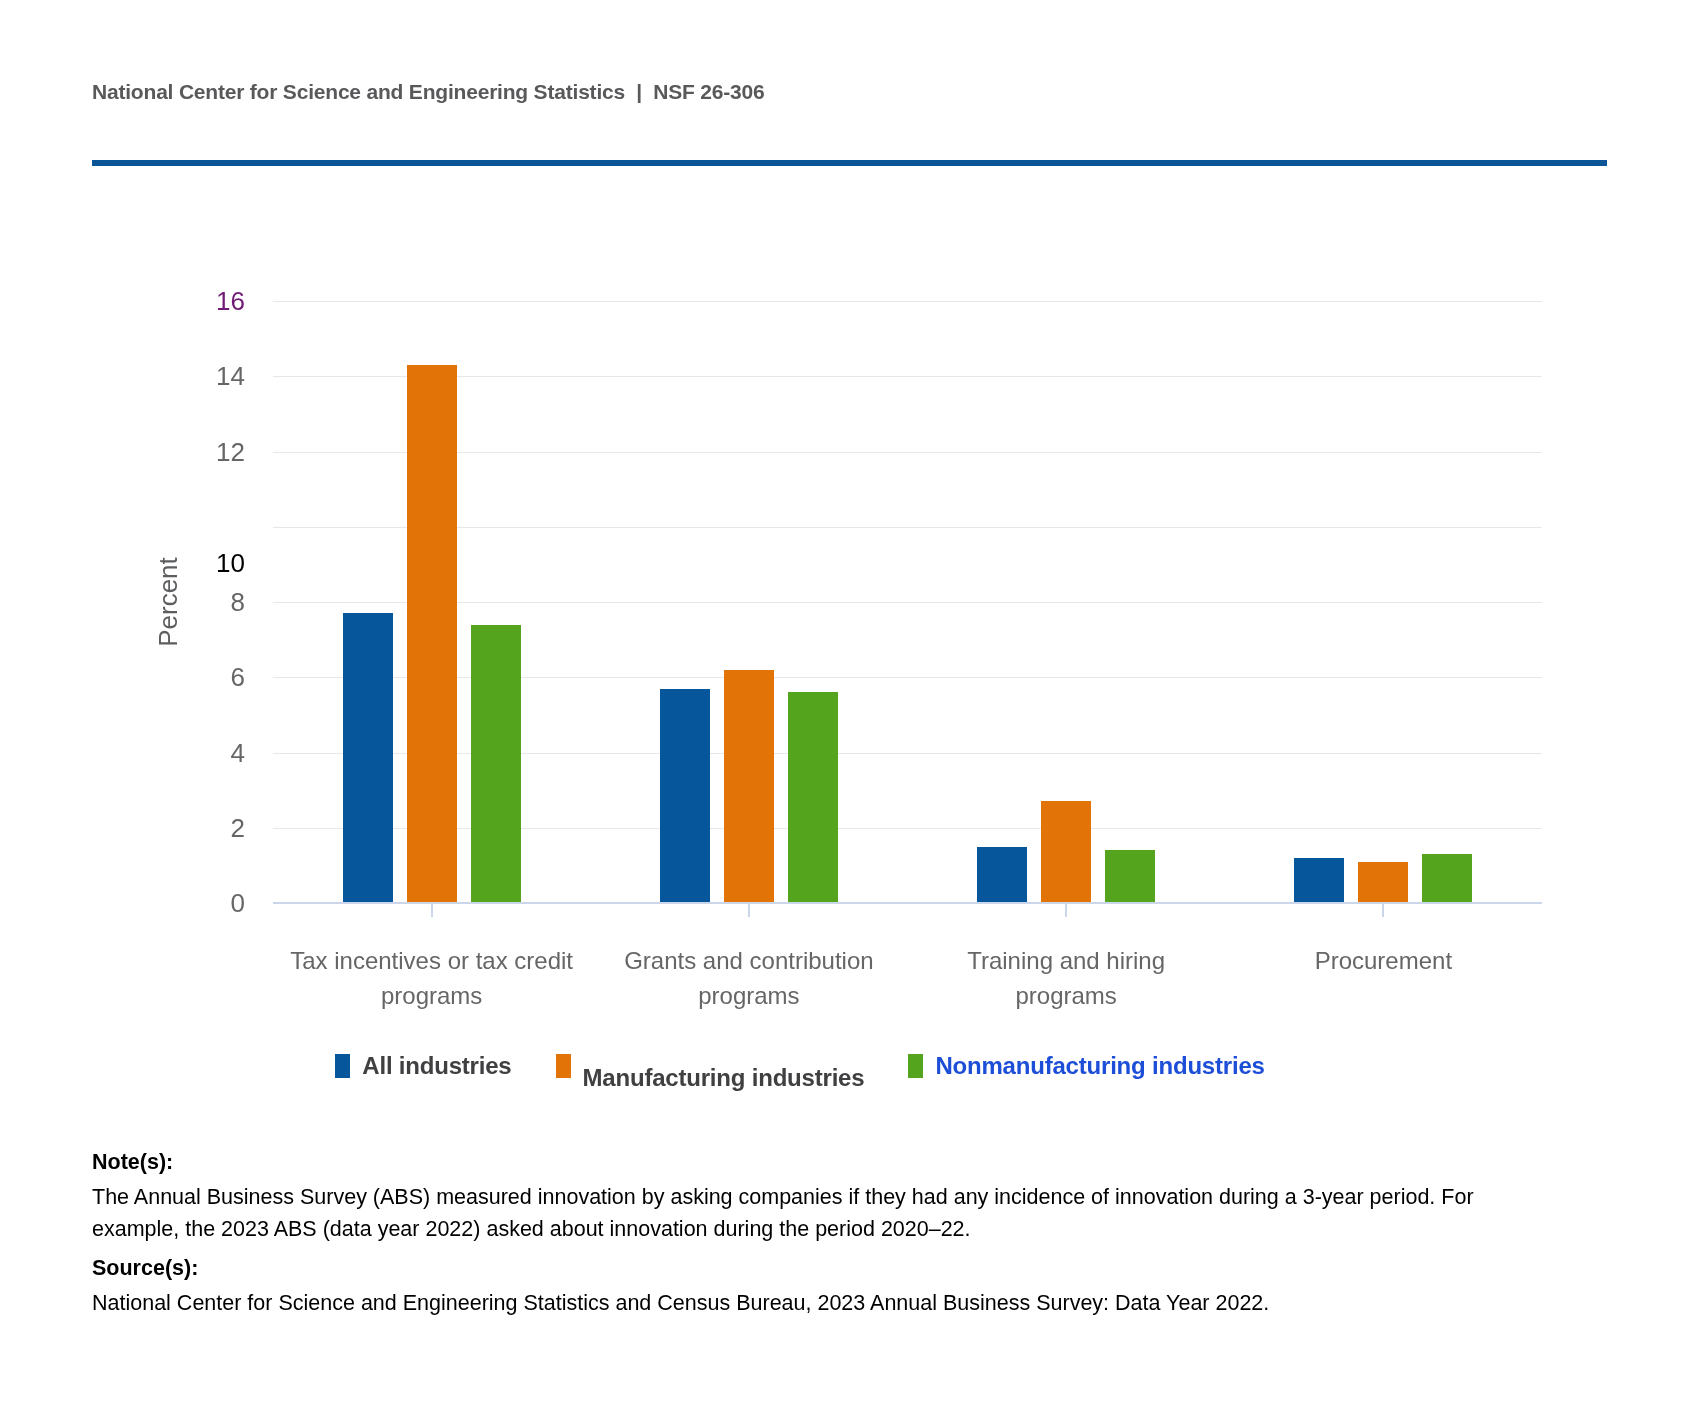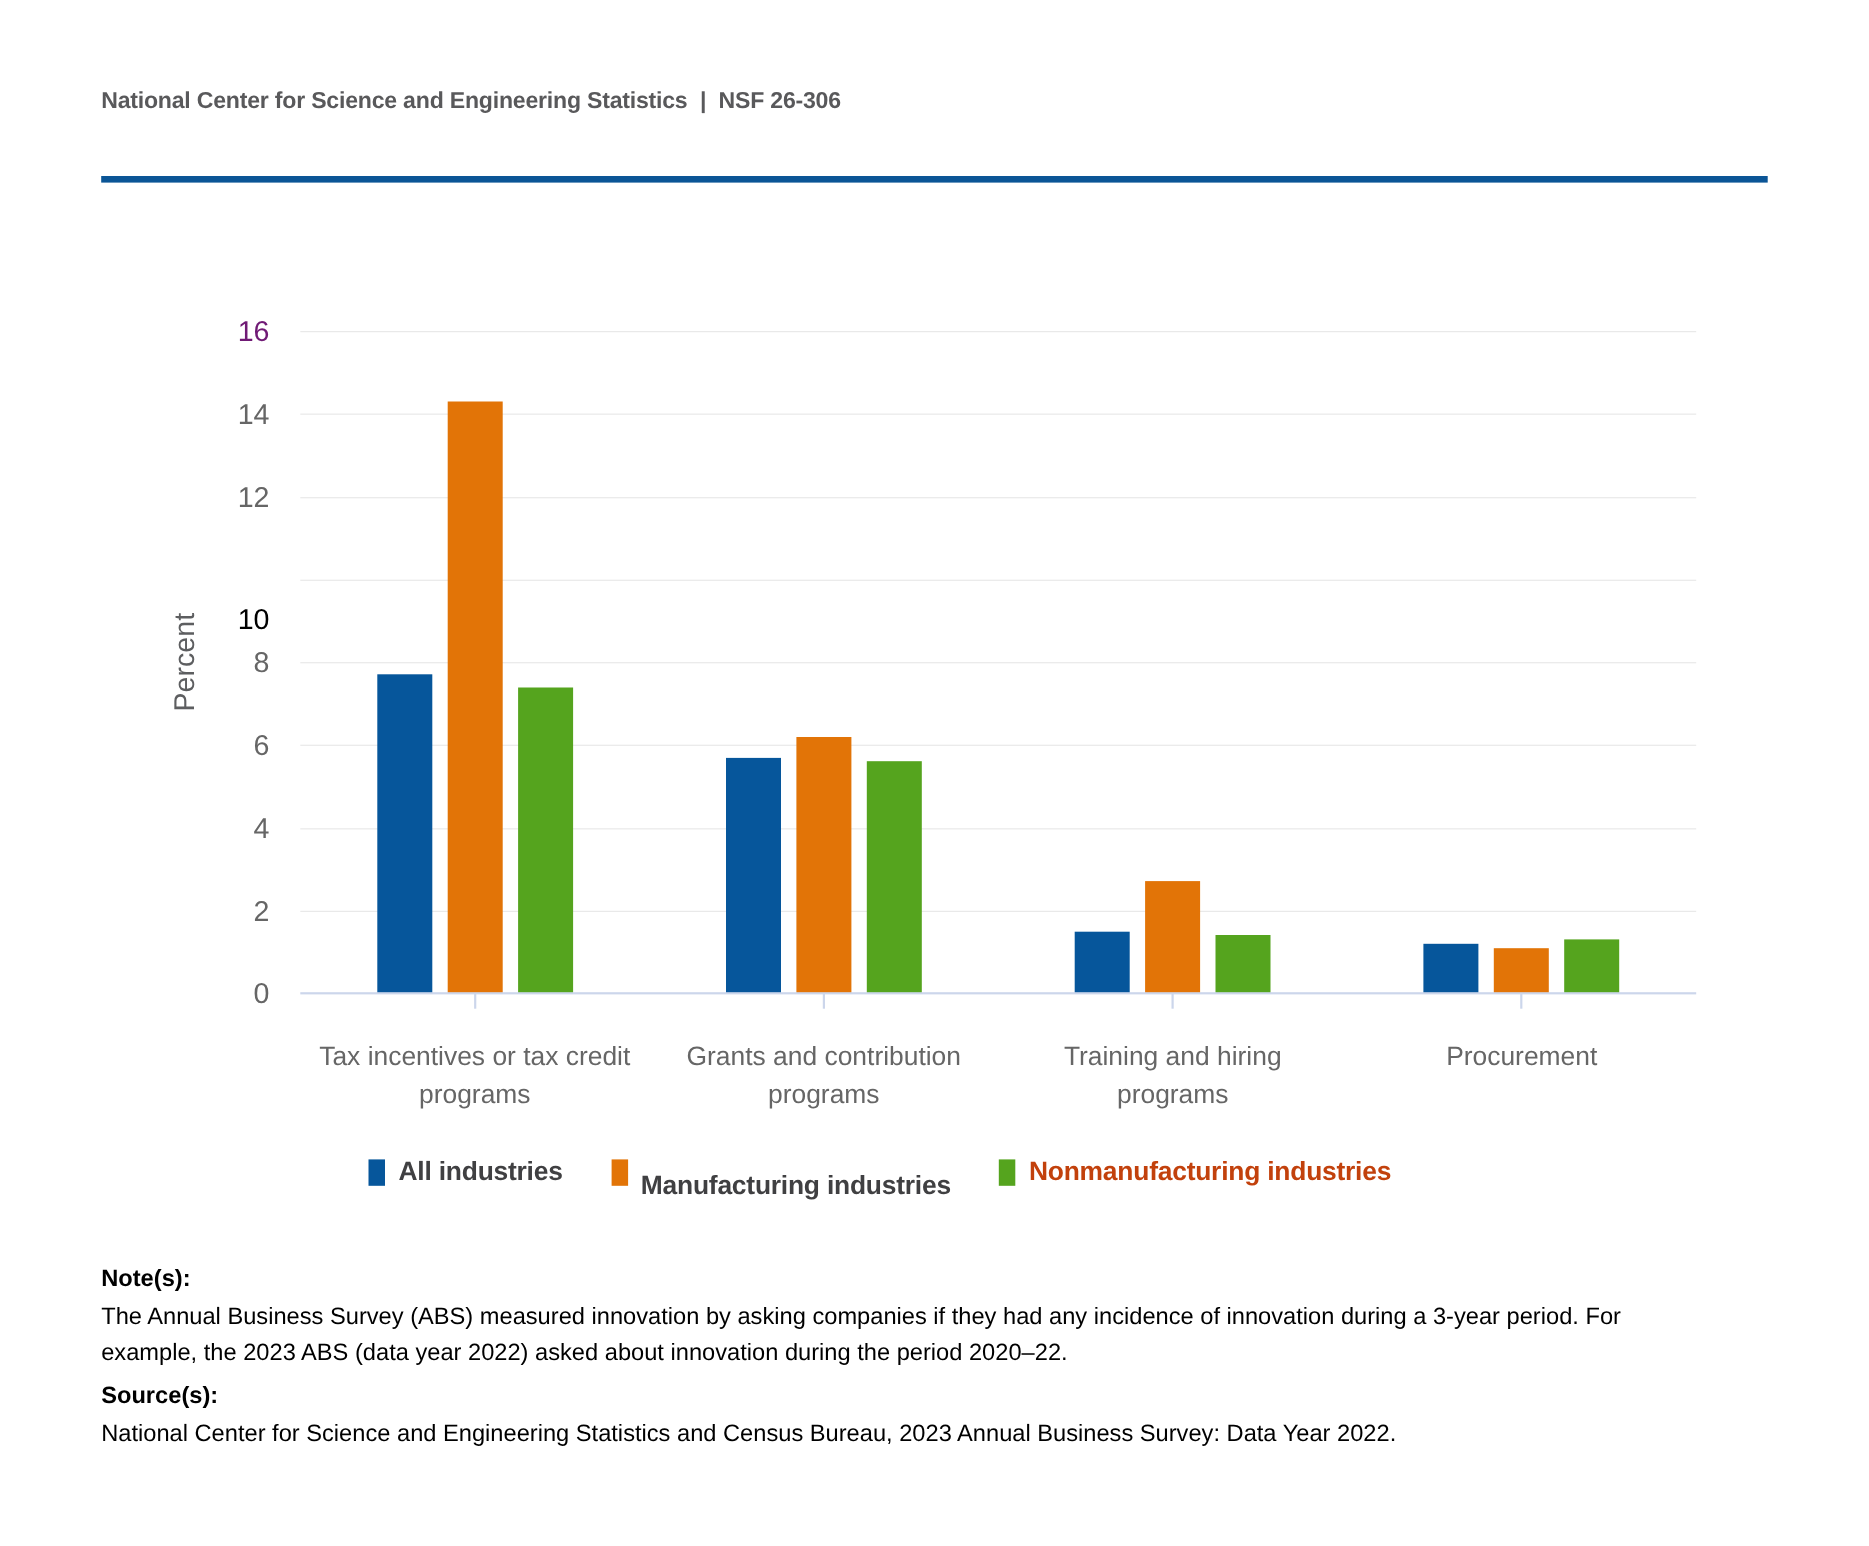--- a/index.html
+++ b/index.html
@@ -131,21 +131,21 @@
         <div class="legend-item">
           <div class="legend-swatch" style="background: rgb(6, 86, 155);"></div>
           <div class="legend-label" style="color: rgb(64, 64, 66);">All industries</div>
         </div>
         <div class="legend-item">
           <div class="legend-swatch" style="background: rgb(226, 116, 7);"></div>
           <div class="legend-label" style="color: rgb(64, 64, 66); margin-top: 24px;">Manufacturing industries</div>
         </div>
         <div class="legend-item">
           <div class="legend-swatch" style="background: rgb(85, 164, 30);"></div>
-          <div class="legend-label" style="color: #c2410c;">Nonmanufacturing industries</div>
+          <div class="legend-label" style="color: #1d4ed8;">Nonmanufacturing industries</div>
         </div>
       </div>
   </div>
 
   <div class="notes-label">Note(s):</div>
   <div class="notes-text">The Annual Business Survey (ABS) measured innovation by asking companies if they had any incidence of innovation during a 3-year period. For example, the 2023 ABS (data year 2022) asked about innovation during the period 2020–22.</div>
   <div class="source-label">Source(s):</div>
   <div class="source-text">National Center for Science and Engineering Statistics and Census Bureau, 2023 Annual Business Survey: Data Year 2022.</div>
 
 </div>

